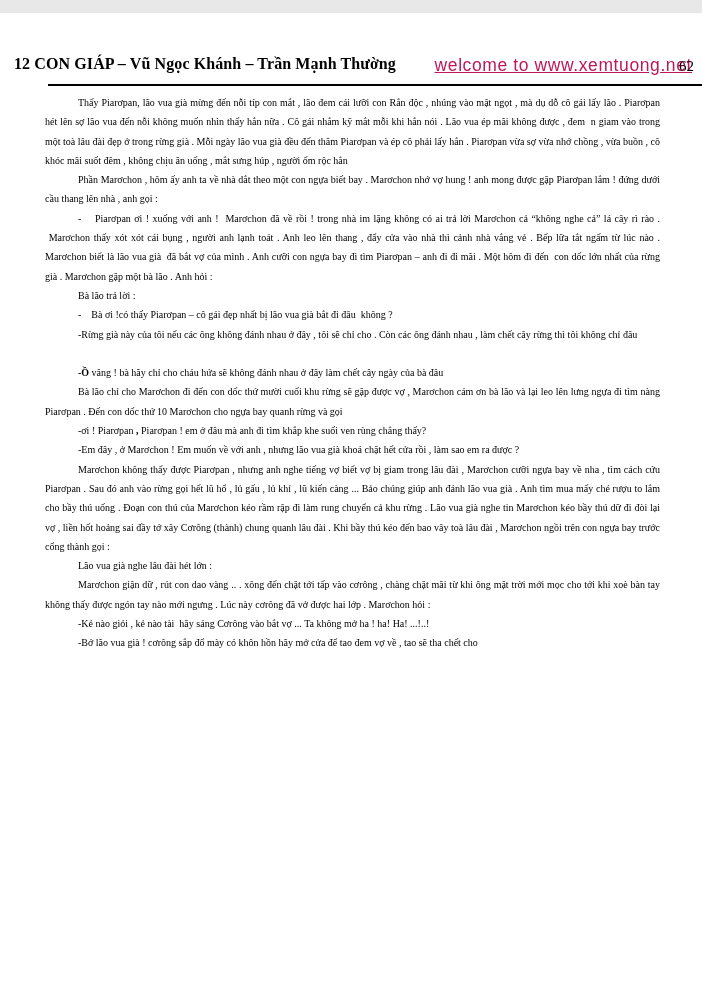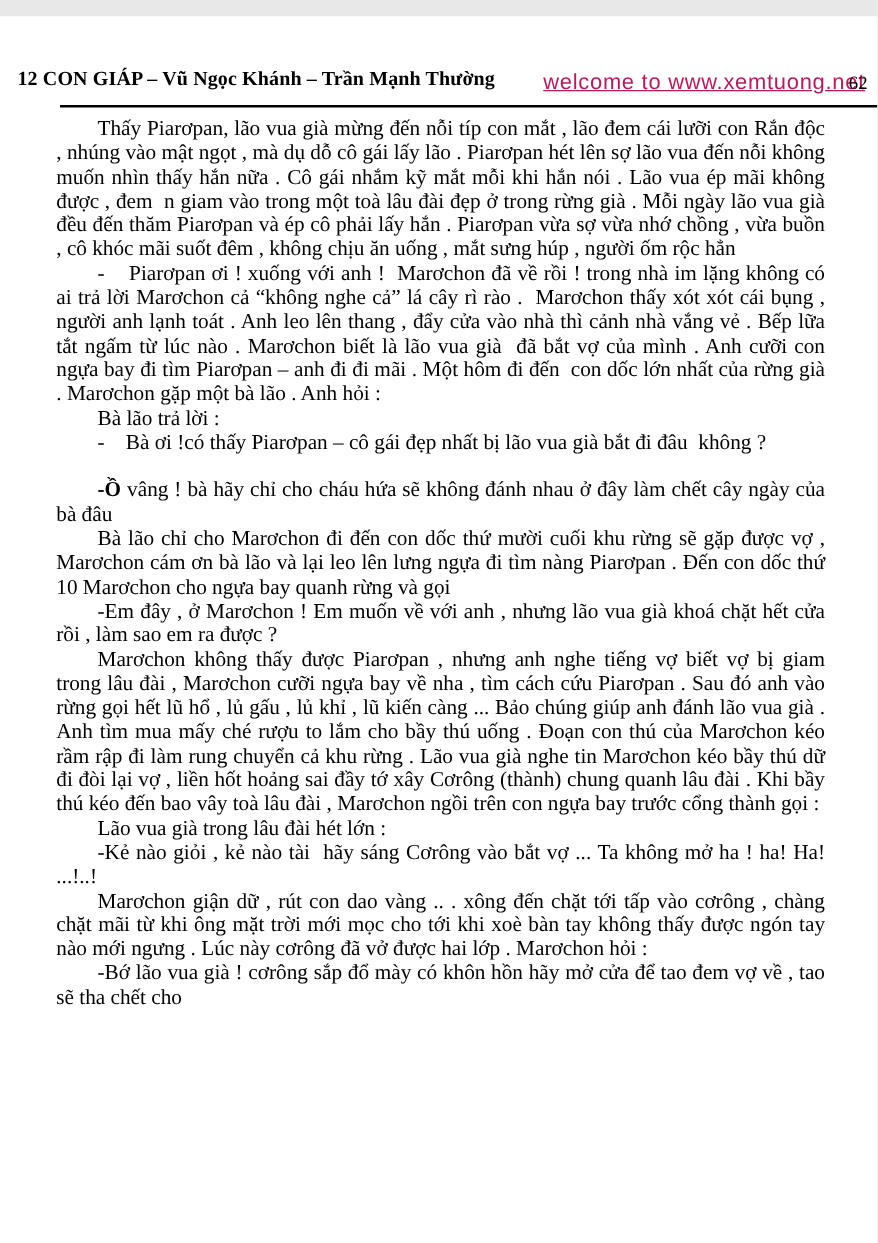--- a/index.html
+++ b/index.html
@@ -43,21 +43,21 @@
     top: 71px;
     left: 48px;
     right: 0;
     border-top: 2px solid #000;
   }
   .body-text {
     position: absolute;
     top: 80px;
     left: 45px;
     width: 615px;
-    font-size: 17px;
+    font-size: 10px;
     line-height: 19.3px;
     text-align: justify;
   }
   .body-text p { margin: 0; text-indent: 33px; }
   .body-text p.blank { height: 19.3px; }
   .b { font-weight: bold; }
 </style>
 </head>
 <body>
 
@@ -66,26 +66,29 @@
     <div class="header-title">12 CON GIÁP – Vũ Ngọc Khánh – Trần Mạnh Thường</div>
     <div class="header-right">
       <span class="site-link">welcome to www.xemtuong.net</span><span class="page-number">62</span>
     </div>
   </div>
 
   <div class="header-divider"></div>
 
   <div class="body-text">
       <p><span>Thấy Piarơpan, lão vua già mừng đến nỗi típ con mắt , lão đem cái lưỡi con Rắn độc , nhúng vào mật ngọt , mà dụ dỗ cô gái lấy lão . Piarơpan hét lên sợ lão vua đến nỗi không muốn nhìn thấy hắn nữa . Cô gái nhắm kỹ mắt mỗi khi hắn nói . Lão vua ép mãi không được , đem &nbsp;n giam vào trong một toà lâu đài đẹp ở trong rừng già . Mỗi ngày lão vua già đều đến thăm Piarơpan và ép cô phải lấy hắn . Piarơpan vừa sợ vừa nhớ chồng , vừa buồn , cô khóc mãi suốt đêm , không chịu ăn uống , mắt sưng húp , người ốm rộc hẳn</span></p>
+      <p><span>Phần Marơchon , hôm ấy anh ta về nhà dắt theo một con ngựa biết bay . Marơchon nhớ vợ hung ! anh mong được gặp Piarơpan lắm ! đứng dưới cầu thang lên nhà , anh gọi :</span></p>
       <p><span>-&nbsp;&nbsp;&nbsp; Piarơpan ơi ! xuống với anh ! &nbsp;Marơchon đã về rồi ! trong nhà im lặng không có ai trả lời Marơchon cả “không nghe cả” lá cây rì rào . &nbsp;Marơchon thấy xót xót cái bụng , người anh lạnh toát . Anh leo lên thang , đẩy cửa vào nhà thì cảnh nhà vắng vẻ . Bếp lữa tắt ngấm từ lúc nào . Marơchon biết là lão vua già &nbsp;đã bắt vợ của mình . Anh cưỡi con ngựa bay đi tìm Piarơpan – anh đi đi mãi . Một hôm đi đến &nbsp;con dốc lớn nhất của rừng già . Marơchon gặp một bà lão . Anh hỏi :</span></p>
       <p><span>Bà lão trả lời :</span></p>
       <p><span>-&nbsp;&nbsp;&nbsp; Bà ơi !có thấy Piarơpan – cô gái đẹp nhất bị lão vua già bắt đi đâu &nbsp;không ?</span></p>
+      <p><span>-Rừng già này của tôi nếu các ông không đánh nhau ở đây , tôi sẽ chỉ cho . Còn các ông đánh nhau , làm chết cây rừng thì tôi không chỉ đâu</span></p>
       <p class="blank"></p>
       <p><span class="b">-Ồ</span><span> vâng ! bà hãy chỉ cho cháu hứa sẽ không đánh nhau ở đây làm chết cây ngày của bà đâu</span></p>
       <p><span>Bà lão chỉ cho Marơchon đi đến con dốc thứ mười cuối khu rừng sẽ gặp được vợ , Marơchon cám ơn bà lão và lại leo lên lưng ngựa đi tìm nàng Piarơpan . Đến con dốc thứ 10 Marơchon cho ngựa bay quanh rừng và gọi</span></p>
+      <p><span>-ơi ! Piarơpan </span><span class="b">,</span><span> Piarơpan ! em ở đâu mà anh đi tìm khắp khe suối ven rùng chẳng thấy?</span></p>
       <p><span>-Em đây , ở Marơchon ! Em muốn về với anh , nhưng lão vua già khoá chặt hết cửa rồi , làm sao em ra được ?</span></p>
       <p><span>Marơchon không thấy được Piarơpan , nhưng anh nghe tiếng vợ biết vợ bị giam trong lâu đài , Marơchon cưỡi ngựa bay về nha , tìm cách cứu Piarơpan . Sau đó anh vào rừng gọi hết lũ hổ , lủ gấu , lủ khỉ , lũ kiến càng ... Bảo chúng giúp anh đánh lão vua già . Anh tìm mua mấy ché rượu to lắm cho bầy thú uống . Đoạn con thú của Marơchon kéo rầm rập đi làm rung chuyển cả khu rừng . Lão vua già nghe tin Marơchon kéo bầy thú dữ đi đòi lại vợ , liền hốt hoảng sai đầy tớ xây Cơrông (thành) chung quanh lâu đài . Khi bầy thú kéo đến bao vây toà lâu đài , Marơchon ngồi trên con ngựa bay trước cổng thành gọi :</span></p>
-      <p><span>Lão vua già trong lâu đài hét lớn :</span></p>
+      <p><span>Lão vua già nghe lâu đài hét lớn :</span></p>
+      <p><span>Marơchon giận dữ , rút con dao vàng .. . xông đến chặt tới tấp vào cơrông , chàng chặt mãi từ khi ông mặt trời mới mọc cho tới khi xoè bàn tay không thấy được ngón tay nào mới ngưng . Lúc này cơrông đã vở được hai lớp . Marơchon hỏi :</span></p>
       <p><span>-Kẻ nào giỏi , kẻ nào tài &nbsp;hãy sáng Cơrông vào bắt vợ ... Ta không mở ha ! ha! Ha! ...!..!</span></p>
-      <p><span>Marơchon giận dữ , rút con dao vàng .. . xông đến chặt tới tấp vào cơrông , chàng chặt mãi từ khi ông mặt trời mới mọc cho tới khi xoè bàn tay không thấy được ngón tay nào mới ngưng . Lúc này cơrông đã vở được hai lớp . Marơchon hỏi :</span></p>
       <p><span>-Bớ lão vua già ! cơrông sắp đổ mày có khôn hồn hãy mở cửa để tao đem vợ về , tao sẽ tha chết cho</span></p>
     </div>
 </div>
 
 </body></html>

